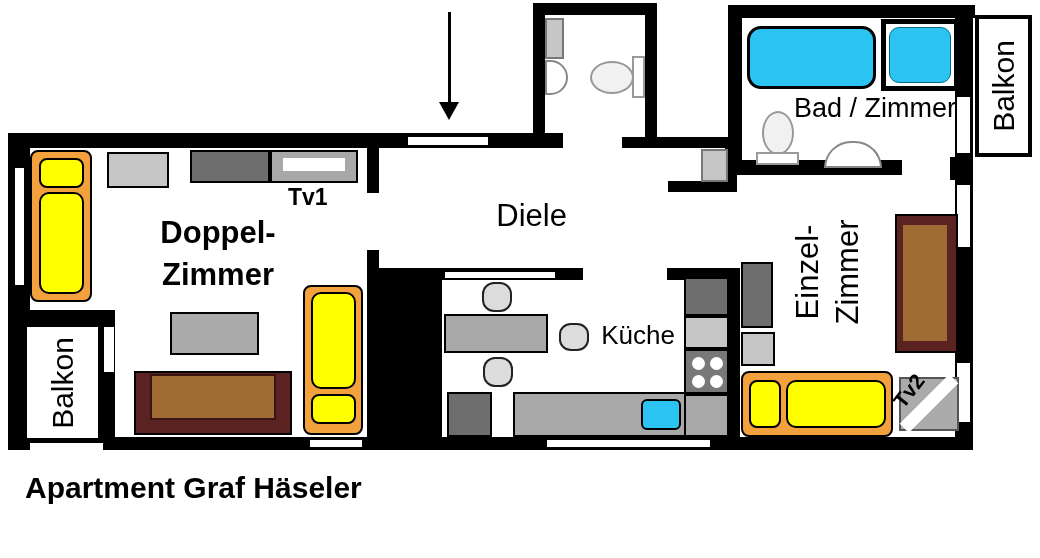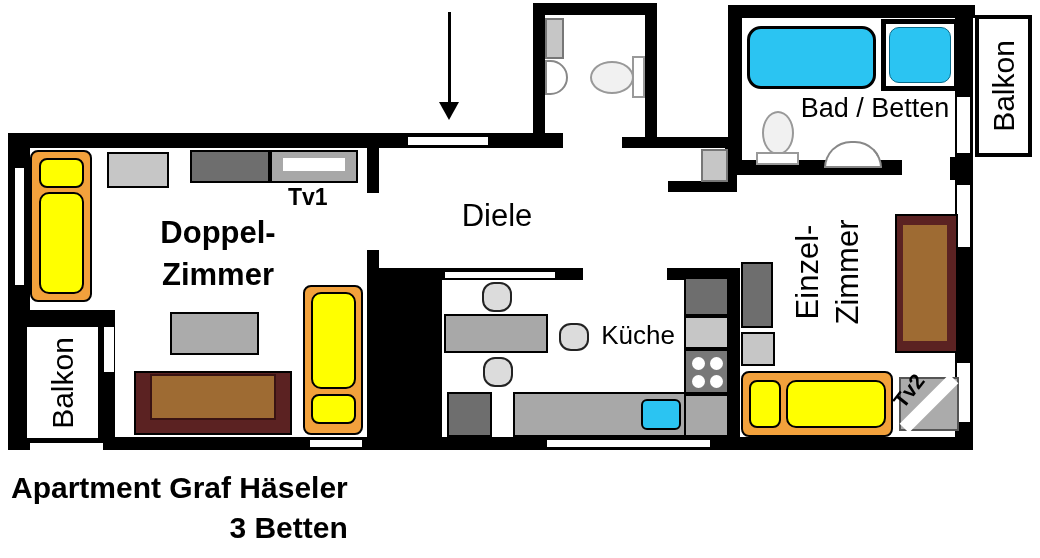--- a/index.html
+++ b/index.html
@@ -136,34 +136,33 @@
   <div style="position:absolute;left:894px;top:397px;width:70px;height:13px;background:#fff;transform:rotate(-45deg);"></div>
   <div class="lbl ctr" style="left:874px;top:356px;width:70px;height:70px;">
     <span style="display:inline-block;transform:rotate(-52deg);font-size:21px;font-weight:bold;">Tv2</span>
   </div>
 
   <div class="lbl" style="left:118px;top:212px;width:200px;text-align:center;font-size:31px;line-height:42px;font-weight:bold;">
     <div>Doppel-</div>
     <div>Zimmer</div>
   </div>
 
-  <div class="lbl" style="left:427px;top:198px;width:140px;text-align:center;font-size:31px;">Diele</div>
+  <div class="lbl" style="left:427px;top:198px;width:140px;font-size:31px;">Diele</div>
 
 
   <div class="lbl" style="left:770px;top:93px;width:210px;text-align:center;font-size:27px;line-height:30px;">
-    <div>Bad / Betten</div>
+    <div>Bad / Zimmer</div>
   </div>
 
   <div class="lbl" style="left:592px;top:320px;width:92px;text-align:center;font-size:26px;">Küche</div>
 
   <div class="lbl ctr" style="left:748px;top:192px;width:160px;height:160px;">
     <div class="rot" style="font-size:31px;line-height:40px;text-align:center;">
       <div>Einzel-</div>
       <div>Zimmer</div>
     </div>
   </div>
 
-  <div class="lbl" style="left:11px;top:468px;font-size:30px;font-weight:bold;line-height:40px;">
+  <div class="lbl" style="left:25px;top:468px;font-size:30px;font-weight:bold;line-height:40px;">
     <div>Apartment Graf Häseler</div>
-    <div>3 Betten</div>
   </div>
 
 </div>
 
 </body></html>

